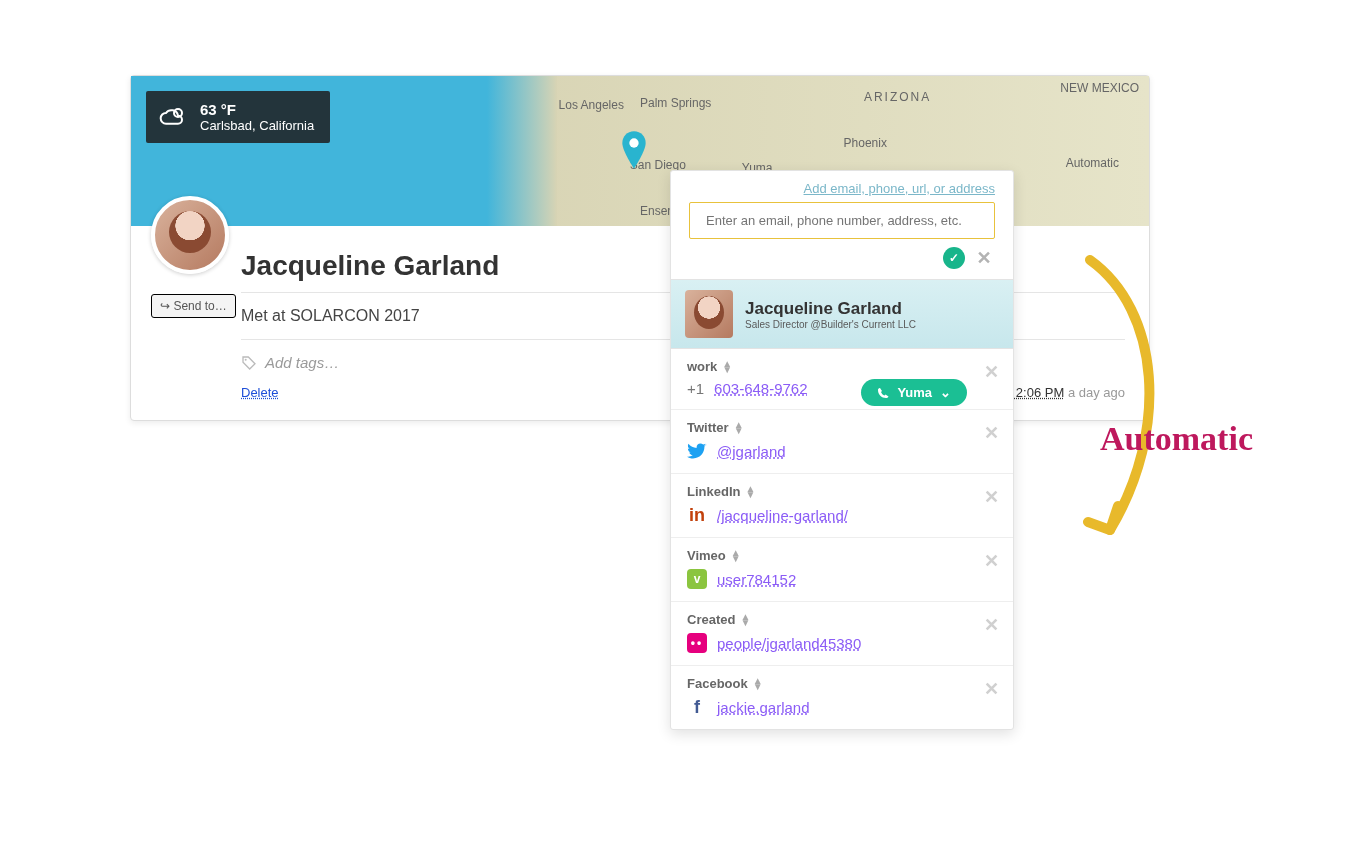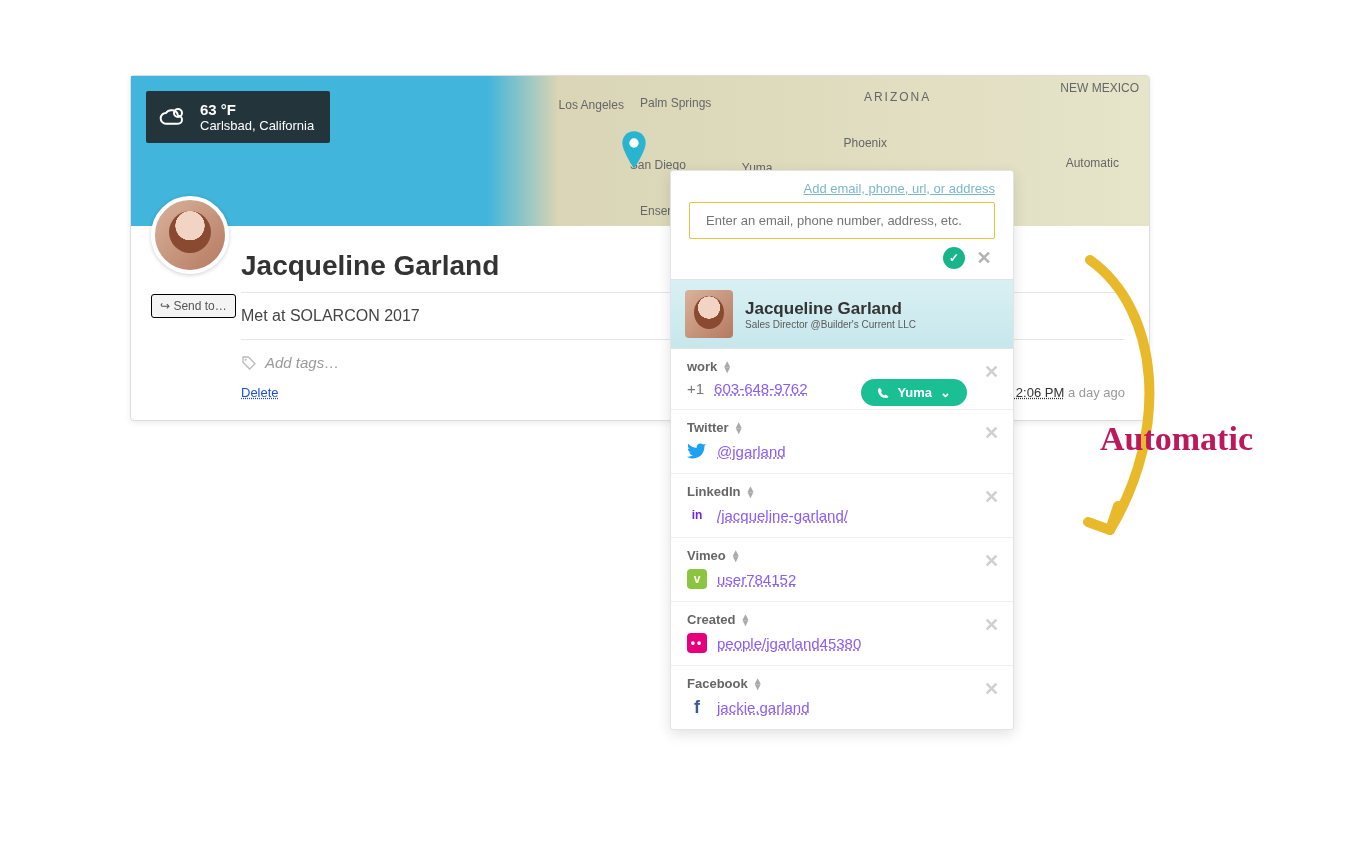--- a/index.html
+++ b/index.html
@@ -195,21 +195,21 @@
     padding: 6px 16px; border-radius: 16px;
     display:flex; align-items:center; gap:8px;
   }
   .svc-icon {
     width:20px; height:20px; border-radius:4px;
     display:inline-flex; align-items:center; justify-content:center;
     font-weight:700; color:#fff; font-size:12px;
     flex:0 0 20px;
   }
   .ic-twitter { color:#1da1f2; background:transparent; width:22px; }
-  .ic-linkedin{ color:#6d28d9; background:transparent; font-size:12px; }
+  .ic-linkedin{ color:#c2410c; background:transparent; font-size:18px; }
   .ic-vimeo   { background:#8bc53f; }
   .ic-flickr  { background:#e6007e; letter-spacing:2px; }
   .ic-fb      { color:#425a93; background:transparent; font-size:18px; }
 
   
   .annot {
     position:absolute;
     left: 1070px; top: 250px;
     pointer-events:none;
     font-family: "Comic Sans MS", "Segoe Script", cursive;

